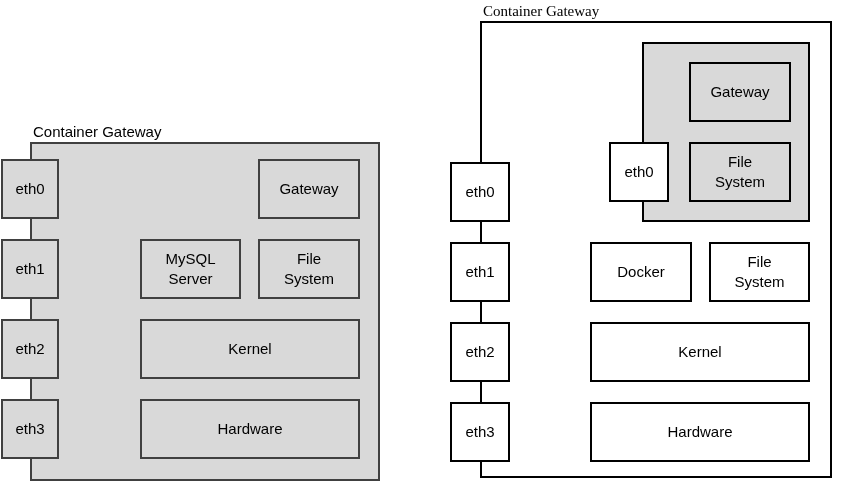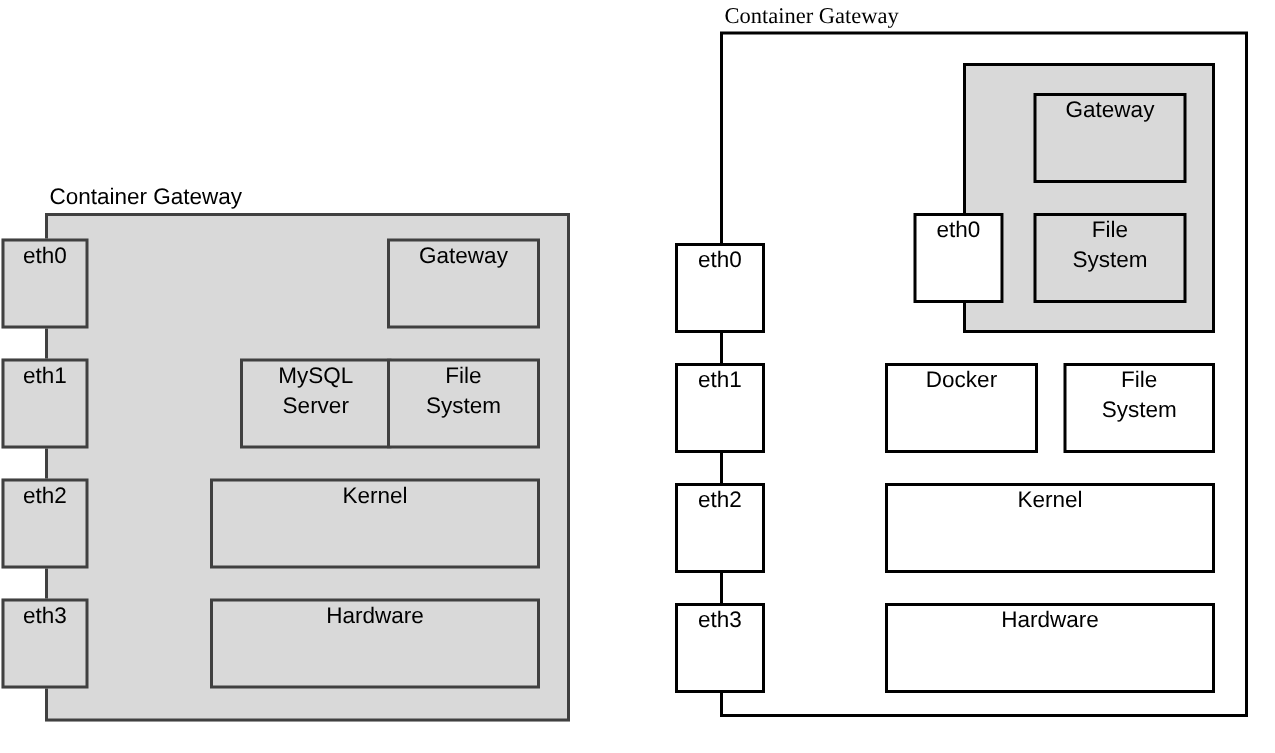--- a/index.html
+++ b/index.html
@@ -18,20 +18,21 @@
     background: var(--background);
     font-family: "Liberation Sans", sans-serif;
     font-size: 15px;
     color: var(--text);
     overflow: hidden;
   }
   .box {
     position: absolute;
     box-sizing: border-box;
     display: flex;
+    align-items: center;
     justify-content: center;
     text-align: center;
     line-height: 20px;
   }
   .gray  { background: var(--box_fill); }
   .white { background: var(--background); }
   .b-dark  { border: 2px solid var(--appliance_border); }
   .b-black { border: 2px solid var(--container_border); }
   .title {
     position: absolute;
@@ -60,21 +61,21 @@
     <div class="box gray b-dark" style="left:1px; top:319px; width:58px; height:60px;">
       <span class="lbl">eth2</span>
     </div>
     <div class="box gray b-dark" style="left:1px; top:399px; width:58px; height:60px;">
       <span class="lbl">eth3</span>
     </div>
 
     <div class="box gray b-dark" style="left:258px; top:159px; width:102px; height:60px;">
       <span class="lbl">Gateway</span>
     </div>
-    <div class="box gray b-dark" style="left:140px; top:239px; width:101px; height:60px;margin-left:20px;">
+    <div class="box gray b-dark" style="left:140px; top:239px; width:101px; height:60px;">
       <span class="lbl narrow">MySQL Server</span>
     </div>
     <div class="box gray b-dark" style="left:258px; top:239px; width:102px; height:60px;">
       <span class="lbl narrow">File System</span>
     </div>
     <div class="box gray b-dark" style="left:140px; top:319px; width:220px; height:60px;">
       <span class="lbl">Kernel</span>
     </div>
     <div class="box gray b-dark" style="left:140px; top:399px; width:220px; height:60px;">
       <span class="lbl">Hardware</span>

